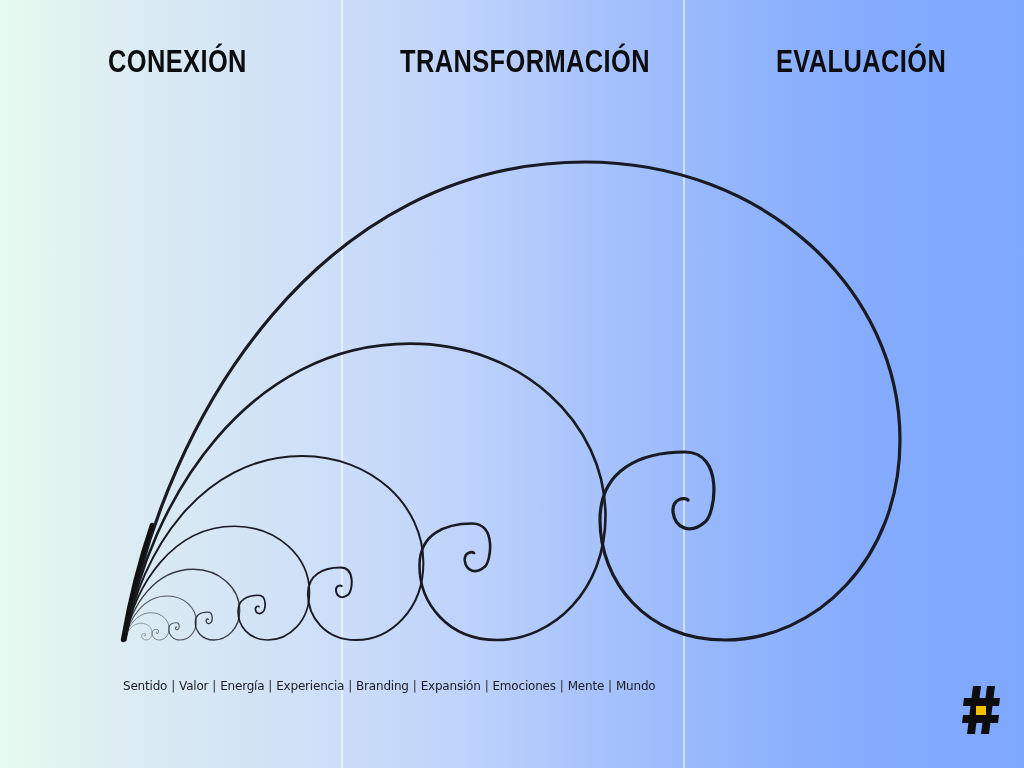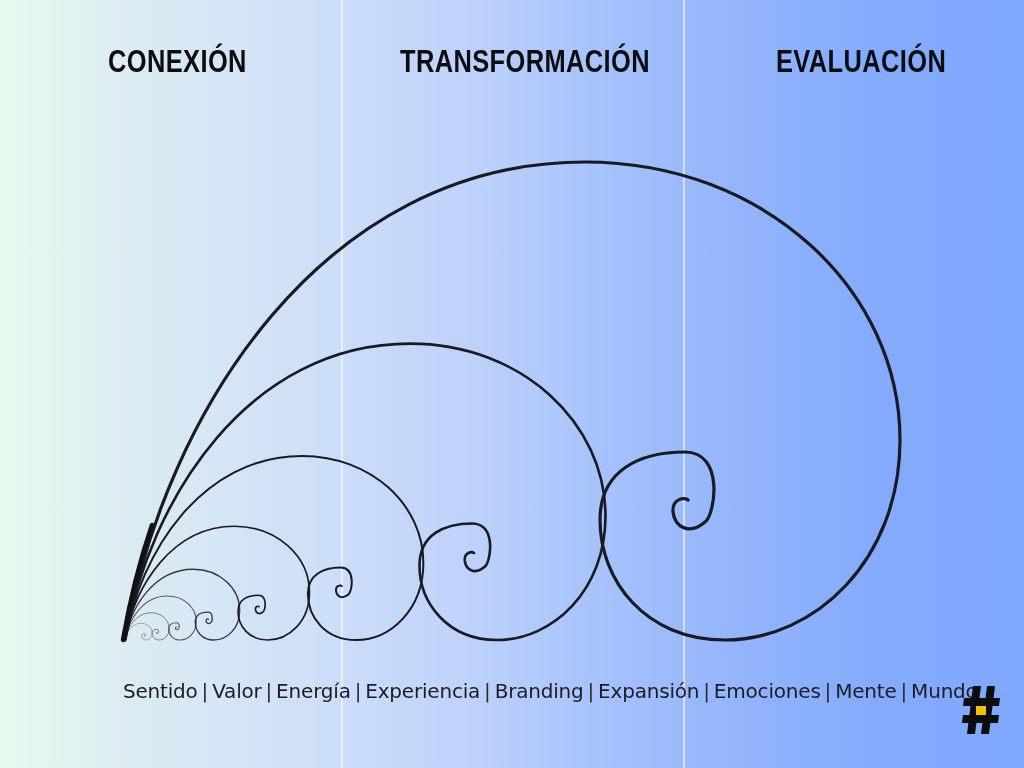--- a/index.html
+++ b/index.html
@@ -10,21 +10,21 @@
   }
   .divider { position:absolute; top:0; width:2px; height:768px; background:rgba(255,255,255,0.55); }
   .heading {
     position:absolute; top:44px; font-family:"Liberation Sans", sans-serif;
     font-weight:bold; font-size:31px; letter-spacing:0.5px; color:#0d0d0f;
     transform: scaleX(0.82); transform-origin:left top; white-space:nowrap;
   }
   .spiral-svg { position:absolute; left:0; top:0; }
   .keywords {
     position:absolute; top:679px; left:123px; font-family:"DejaVu Sans", sans-serif;
-    font-size:20px; color:#1c1c22; white-space:nowrap; letter-spacing:-0.2px;
+    font-size:12px; color:#1c1c22; white-space:nowrap; letter-spacing:-0.2px;
   }
   .keywords .sep { margin:0 4px; color:#2a2a30; }
   .logo { position:absolute; left:962px; top:684px; width:40px; height:52px; }
 </style>
 </head>
 <body>
 
 <div class="divider" style="left:341px;"></div>
 <div class="divider" style="left:683px;"></div>
 

